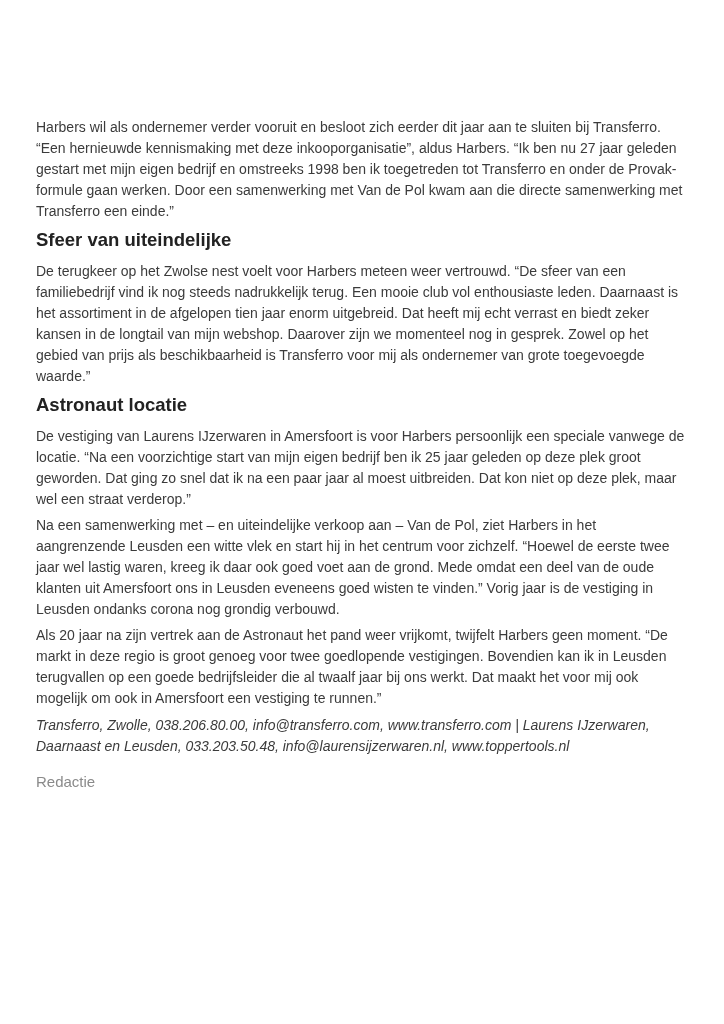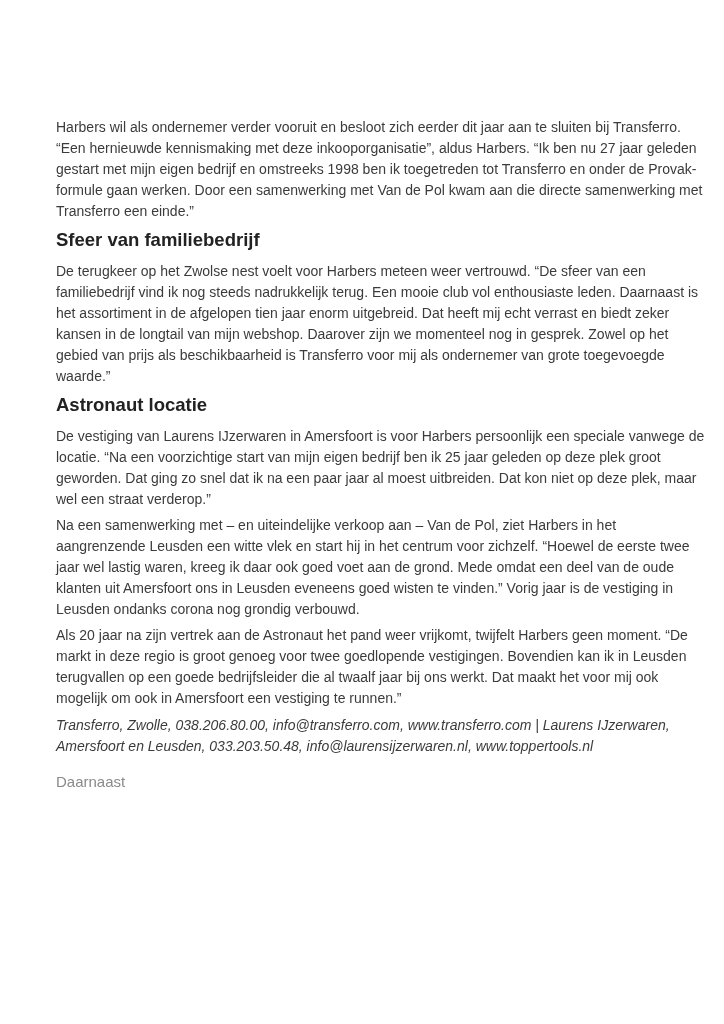--- a/index.html
+++ b/index.html
@@ -6,21 +6,21 @@
     margin: 0;
     padding: 0;
     background: #ffffff;
   }
   .page {
     position: relative;
     width: 724px;
     height: 1024px;
     background: #ffffff;
     box-sizing: border-box;
-    padding: 117px 36px 0 56px;
+    padding: 117px 36px 0 36px;
     overflow: hidden;
     font-family: "Liberation Sans", "DejaVu Sans", sans-serif;
   }
   .content {
     width: 652px;
   }
   .content p {
     margin: 0 0 5px 0;
     font-size: 14px;
     line-height: 21px;
@@ -44,30 +44,30 @@
   }
 </style>
 </head>
 <body>
 
 <div class="page">
   <div class="content">
 
     <p>Harbers wil als ondernemer verder vooruit en besloot zich eerder dit jaar aan te sluiten bij Transferro. “Een hernieuwde kennismaking met deze inkooporganisatie”, aldus Harbers. “Ik ben nu 27 jaar geleden gestart met mijn eigen bedrijf en omstreeks 1998 ben ik toegetreden tot Transferro en onder de Provak-formule gaan werken. Door een samenwerking met Van de Pol kwam aan die directe samenwerking met Transferro een einde.”</p>
 
-    <h2>Sfeer van familiebedrijf</h2>
+    <h2>Sfeer van uiteindelijke</h2>
 
     <p>De terugkeer op het Zwolse nest voelt voor Harbers meteen weer vertrouwd. “De sfeer van een familiebedrijf vind ik nog steeds nadrukkelijk terug. Een mooie club vol enthousiaste leden. Daarnaast is het assortiment in de afgelopen tien jaar enorm uitgebreid. Dat heeft mij echt verrast en biedt zeker kansen in de longtail van mijn webshop. Daarover zijn we momenteel nog in gesprek. Zowel op het gebied van prijs als beschikbaarheid is Transferro voor mij als ondernemer van grote toegevoegde waarde.”</p>
 
     <h2>Astronaut locatie</h2>
 
     <p>De vestiging van Laurens IJzerwaren in Amersfoort is voor Harbers persoonlijk een speciale vanwege de locatie. “Na een voorzichtige start van mijn eigen bedrijf ben ik 25 jaar geleden op deze plek groot geworden. Dat ging zo snel dat ik na een paar jaar al moest uitbreiden. Dat kon niet op deze plek, maar wel een straat verderop.”</p>
 
     <p>Na een samenwerking met – en uiteindelijke verkoop aan – Van de Pol, ziet Harbers in het aangrenzende Leusden een witte vlek en start hij in het centrum voor zichzelf. “Hoewel de eerste twee jaar wel lastig waren, kreeg ik daar ook goed voet aan de grond. Mede omdat een deel van de oude klanten uit Amersfoort ons in Leusden eveneens goed wisten te vinden.” Vorig jaar is de vestiging in Leusden ondanks corona nog grondig verbouwd.</p>
 
     <p>Als 20 jaar na zijn vertrek aan de Astronaut het pand weer vrijkomt, twijfelt Harbers geen moment. “De markt in deze regio is groot genoeg voor twee goedlopende vestigingen. Bovendien kan ik in Leusden terugvallen op een goede bedrijfsleider die al twaalf jaar bij ons werkt. Dat maakt het voor mij ook mogelijk om ook in Amersfoort een vestiging te runnen.”</p>
 
-    <p class="contact">Transferro, Zwolle, 038.206.80.00, info@transferro.com, www.transferro.com | Laurens IJzerwaren, Amersfoort en Leusden, 033.203.50.48, info@laurensijzerwaren.nl, www.toppertools.nl</p>
+    <p class="contact">Transferro, Zwolle, 038.206.80.00, info@transferro.com, www.transferro.com | Laurens IJzerwaren, Daarnaast en Leusden, 033.203.50.48, info@laurensijzerwaren.nl, www.toppertools.nl</p>
 
-    <p class="byline">Daarnaast</p>
+    <p class="byline">Redactie</p>
 
   </div>
 </div>
 
 </body></html>

